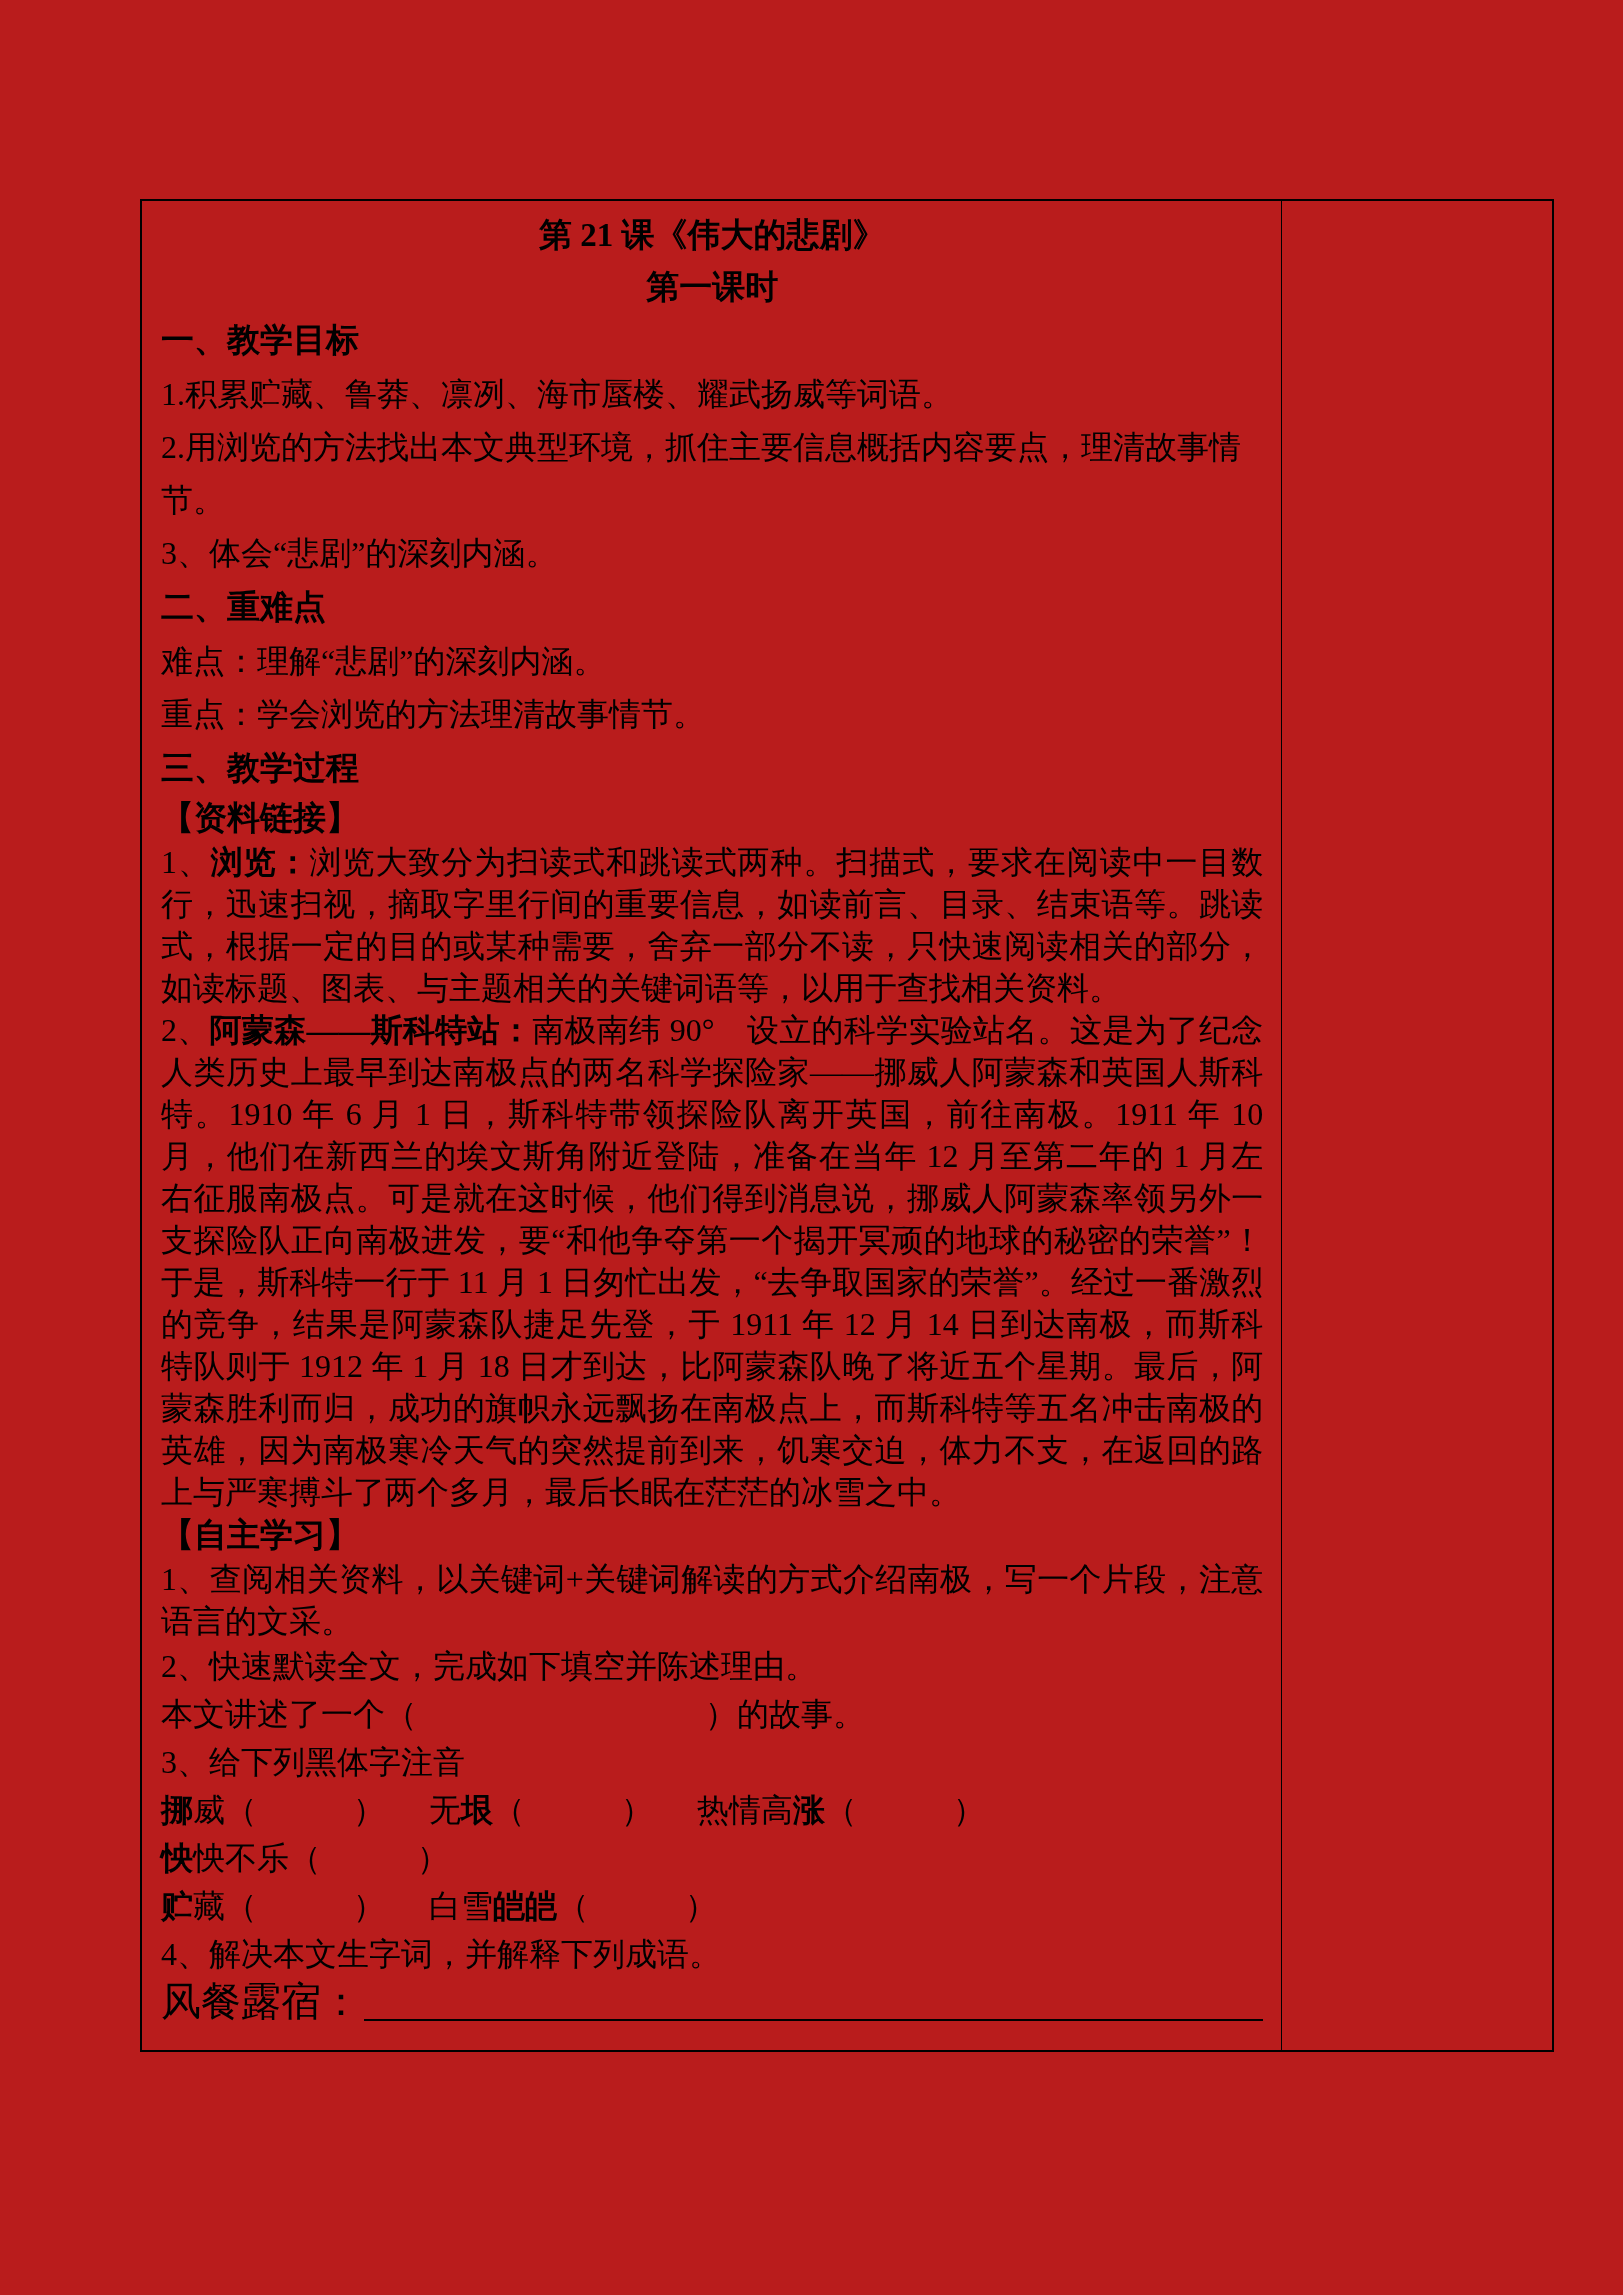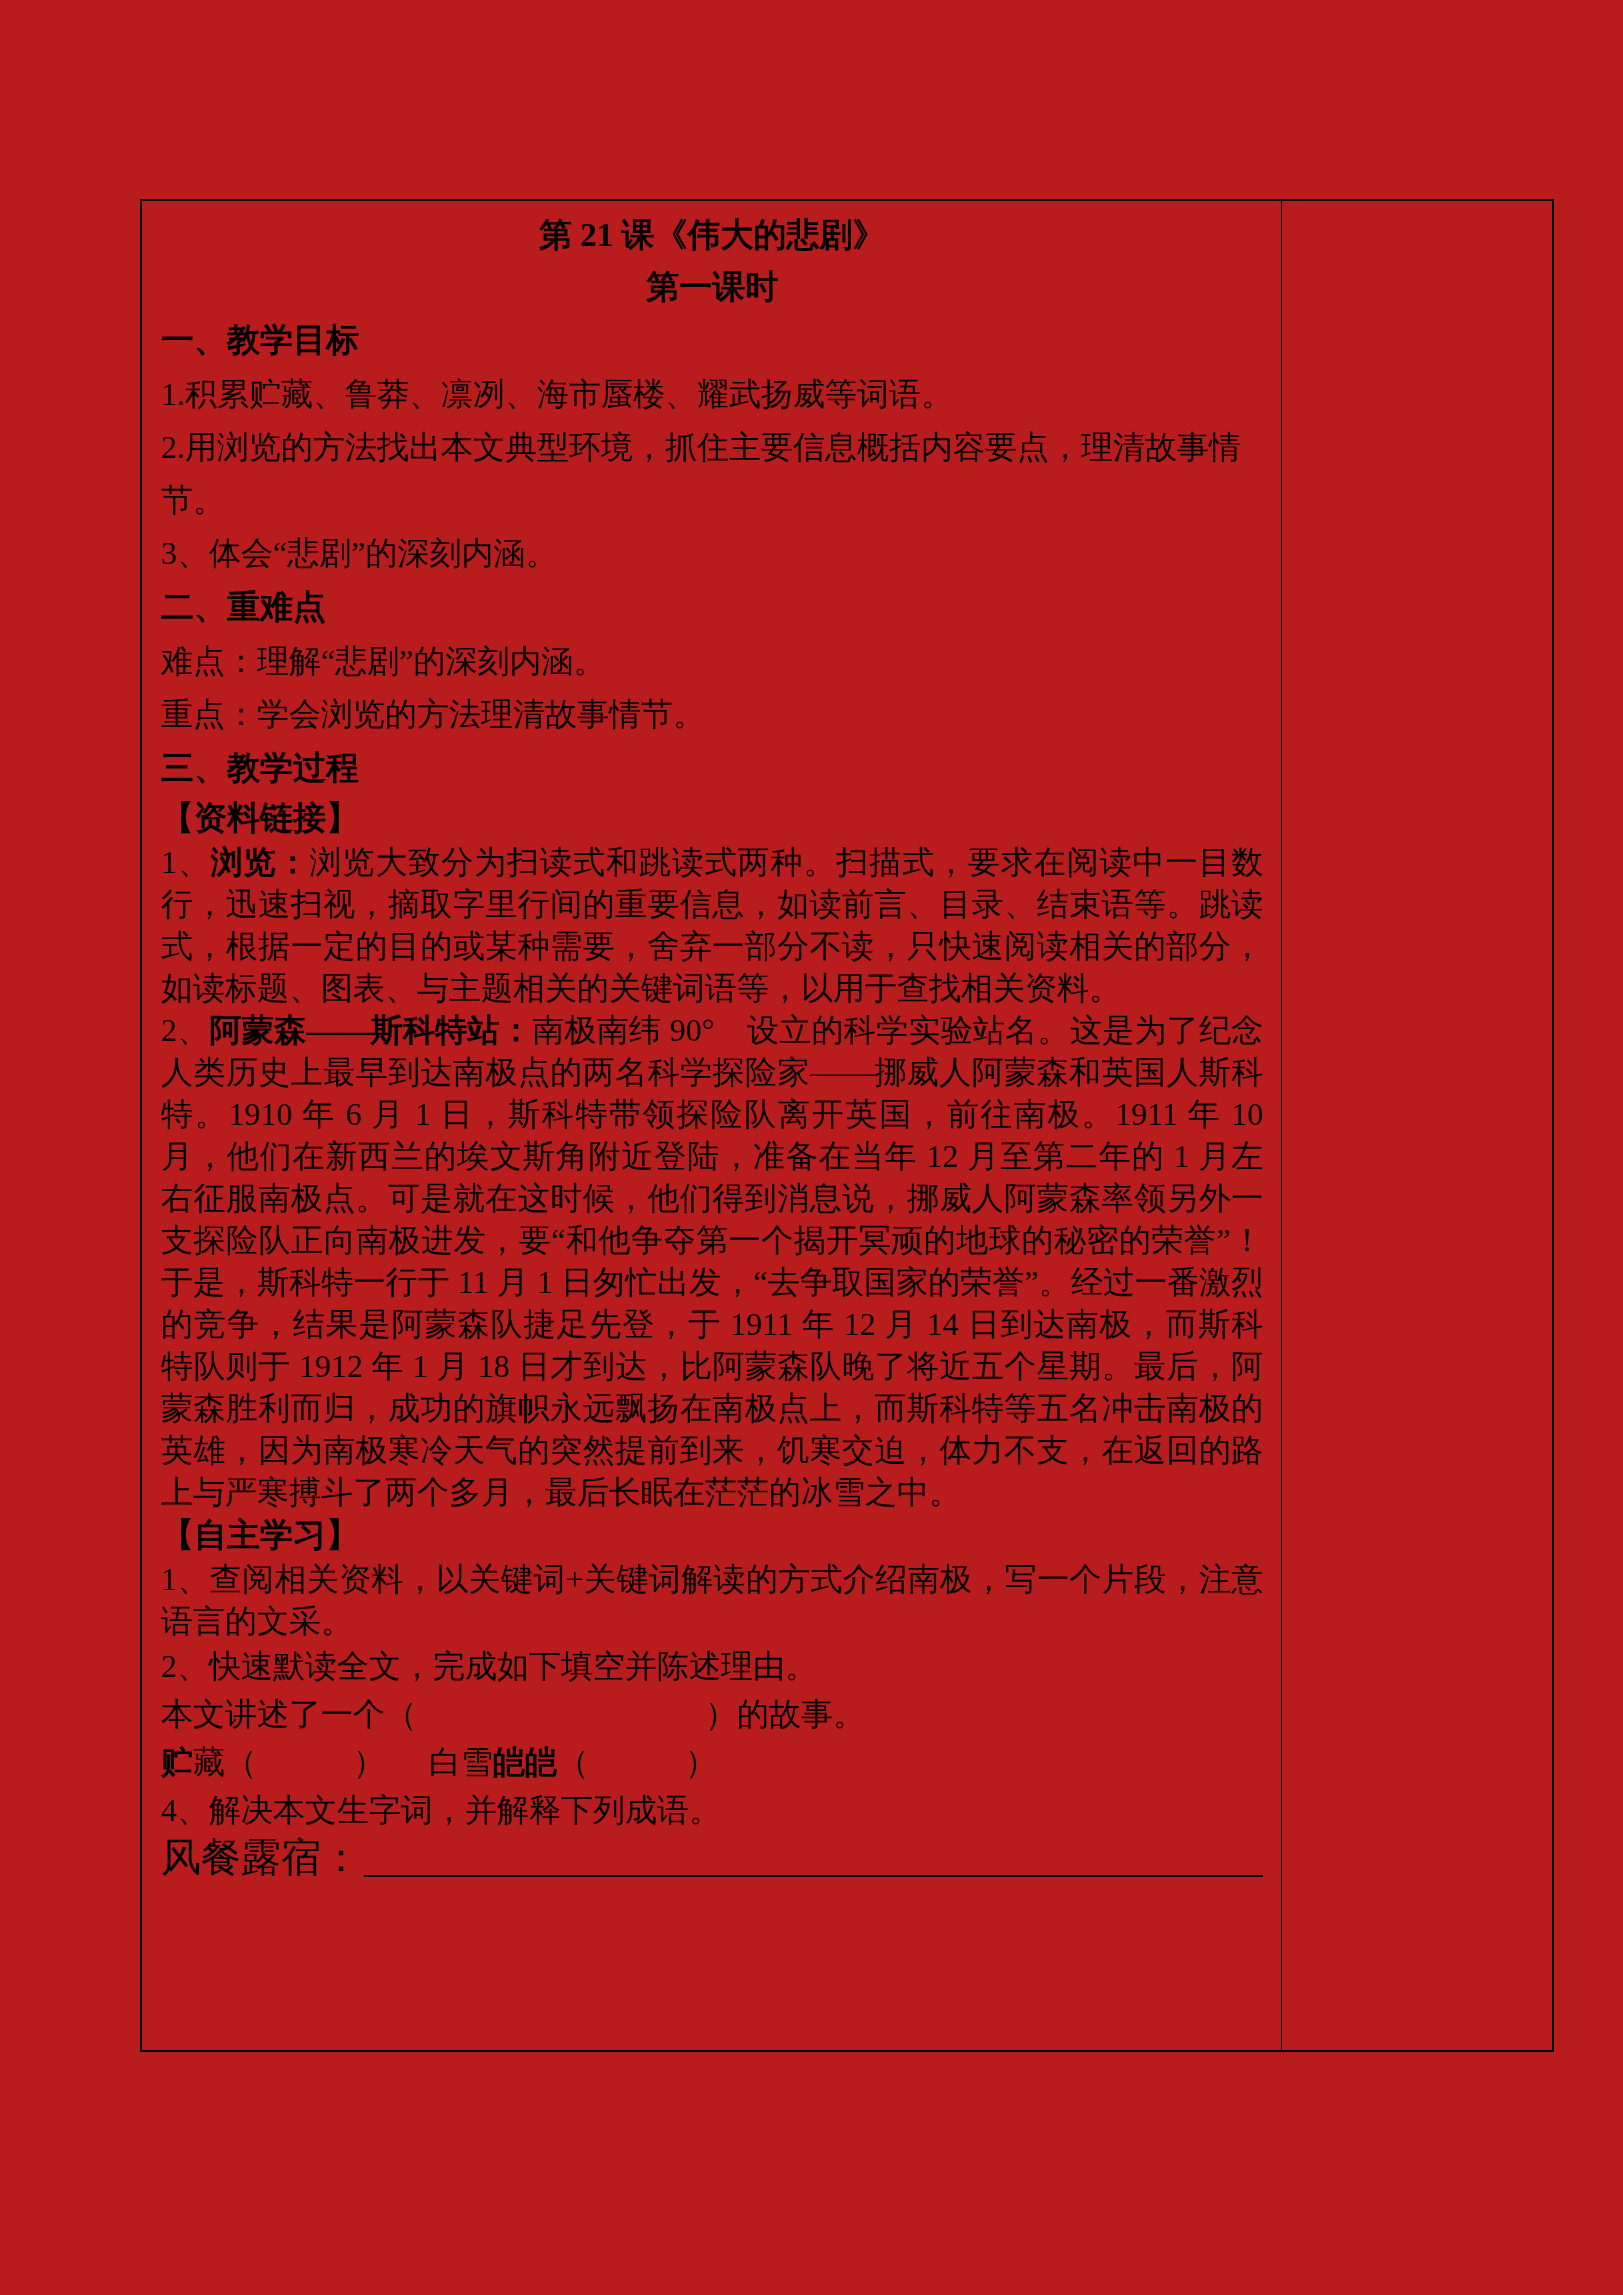--- a/index.html
+++ b/index.html
@@ -88,21 +88,23 @@
 
       <div class="dense"><span>1、</span><b>浏览：</b><span>浏览大致分为扫读式和跳读式两种。扫描式，要求在阅读中一目数行，迅速扫视，摘取字里行间的重要信息，如读前言、目录、结束语等。跳读式，根据一定的目的或某种需要，舍弃一部分不读，只快速阅读相关的部分，如读标题、图表、与主题相关的关键词语等，以用于查找相关资料。</span></div>
 
       <div class="dense"><span>2、</span><b>阿蒙森——斯科特站：</b><span>南极南纬 90°　设立的科学实验站名。这是为了纪念人类历史上最早到达南极点的两名科学探险家——挪威人阿蒙森和英国人斯科特。1910 年 6 月 1 日，斯科特带领探险队离开英国，前往南极。1911 年 10 月，他们在新西兰的埃文斯角附近登陆，准备在当年 12 月至第二年的 1 月左右征服南极点。可是就在这时候，他们得到消息说，挪威人阿蒙森率领另外一支探险队正向南极进发，要“和他争夺第一个揭开冥顽的地球的秘密的荣誉”！于是，斯科特一行于 11 月 1 日匆忙出发，“去争取国家的荣誉”。经过一番激烈的竞争，结果是阿蒙森队捷足先登，于 1911 年 12 月 14 日到达南极，而斯科特队则于 1912 年 1 月 18 日才到达，比阿蒙森队晚了将近五个星期。最后，阿蒙森胜利而归，成功的旗帜永远飘扬在南极点上，而斯科特等五名冲击南极的英雄，因为南极寒冷天气的突然提前到来，饥寒交迫，体力不支，在返回的路上与严寒搏斗了两个多月，最后长眠在茫茫的冰雪之中。</span></div>
 
       <div class="subhead">【自主学习】</div>
 
       <div class="dense">1、查阅相关资料，以关键词+关键词解读的方式介绍南极，写一个片段，注意语言的文采。</div>
       <div class="para2">2、快速默读全文，完成如下填空并陈述理由。</div>
       <div class="para2">本文讲述了一个（　　　　　　　　　）的故事。</div>
+      <div class="para2">3、给下列黑体字注音</div>
 
+      <div class="para2 pinyin"><span class="word"><b>挪</b><span>威（　　　）</span></span><span class="word"><span>无</span><b>垠</b><span>（　　　）</span></span><span class="word"><span>热情高</span><b>涨</b><span>（　　　）</span></span><span class="word"><b>怏</b><span>怏不乐（　　　）</span></span></div>
 
       <div class="para2 pinyin"><span class="word"><b>贮</b><span>藏（　　　）</span></span><span class="word"><span>白雪</span><b>皑皑</b><span>（　　　）</span></span></div>
 
       <div class="para2">4、解决本文生字词，并解释下列成语。</div>
 
       <div class="fill-line">
           <span class="label">风餐露宿：</span>
           <span class="blank"></span>
         </div>
 

